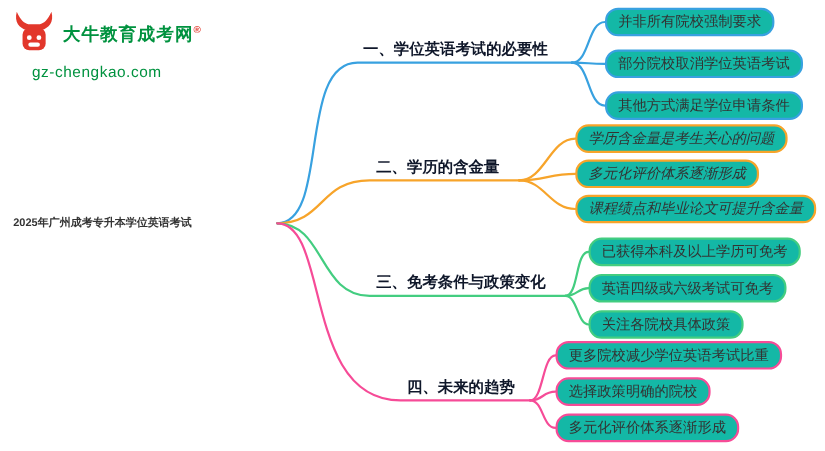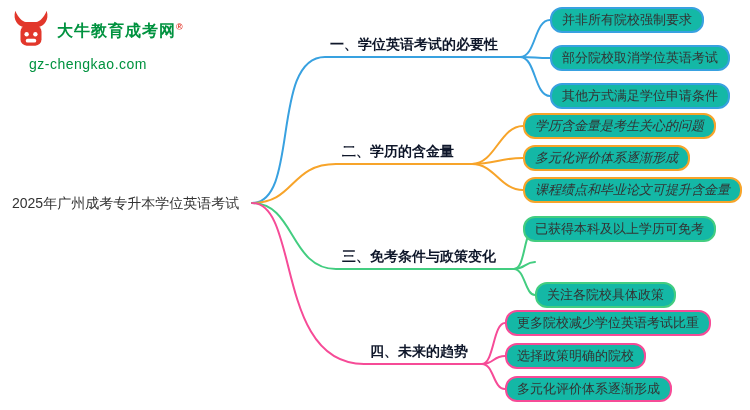--- a/index.html
+++ b/index.html
@@ -11,21 +11,21 @@
   .stage{position:absolute;left:0;top:0;width:750px;height:410px;}
   svg.connectors{position:absolute;left:0;top:0;}
   svg.connectors path{fill:none;stroke-width:2;stroke-linecap:round;}
   .line-b1{stroke:#38A1E0;}
   .line-b2{stroke:#F7A42A;}
   .line-b3{stroke:#43CD80;}
   .line-b4{stroke:#F64B97;}
 
   .root-node{
     position:absolute;left:12px;top:193px;width:244px;
-    font-size:14px;color:#333;line-height:20px;font-weight:normal;
+    font-size:10px;color:#333;line-height:20px;font-weight:bold;
   }
   .branch-label{
     position:absolute;font-size:14px;font-weight:bold;color:#0f172a;
     line-height:20px;white-space:nowrap;
   }
   .leaf-node{
     position:absolute;box-sizing:border-box;height:26px;
     border:2px solid #c2410c;border-radius:12px;background:#14b8a6;
     padding:1px 10px;font-size:13px;line-height:20px;color:#333;
     white-space:nowrap;
@@ -94,20 +94,21 @@
   <div class="branch-label" style="left:370px;top:341px;">四、未来的趋势</div>
 
   <div class="leaf-node leaf-b1" style="left:550px;top:7px;">并非所有院校强制要求</div>
   <div class="leaf-node leaf-b1" style="left:550px;top:45px;">部分院校取消学位英语考试</div>
   <div class="leaf-node leaf-b1" style="left:550px;top:83px;">其他方式满足学位申请条件</div>
 
   <div class="leaf-node leaf-b2" style="left:523px;top:113px;">学历含金量是考生关心的问题</div>
   <div class="leaf-node leaf-b2" style="left:523px;top:145px;">多元化评价体系逐渐形成</div>
   <div class="leaf-node leaf-b2" style="left:523px;top:177px;">课程绩点和毕业论文可提升含金量</div>
 
-  <div class="leaf-node leaf-b3" style="left:523px;top:216px;">已获得本科及以上学历可免考</div>
+  <div class="leaf-node leaf-b3" style="left:535px;top:216px;">已获得本科及以上学历可免考</div>
+  <div class="leaf-node leaf-b3" style="left:535px;top:249px;">英语四级或六级考试可免考</div>
   <div class="leaf-node leaf-b3" style="left:535px;top:282px;">关注各院校具体政策</div>
 
   <div class="leaf-node leaf-b4" style="left:505px;top:310px;">更多院校减少学位英语考试比重</div>
   <div class="leaf-node leaf-b4" style="left:505px;top:343px;">选择政策明确的院校</div>
   <div class="leaf-node leaf-b4" style="left:505px;top:376px;">多元化评价体系逐渐形成</div>
 
 </div>
 
 </body></html>

